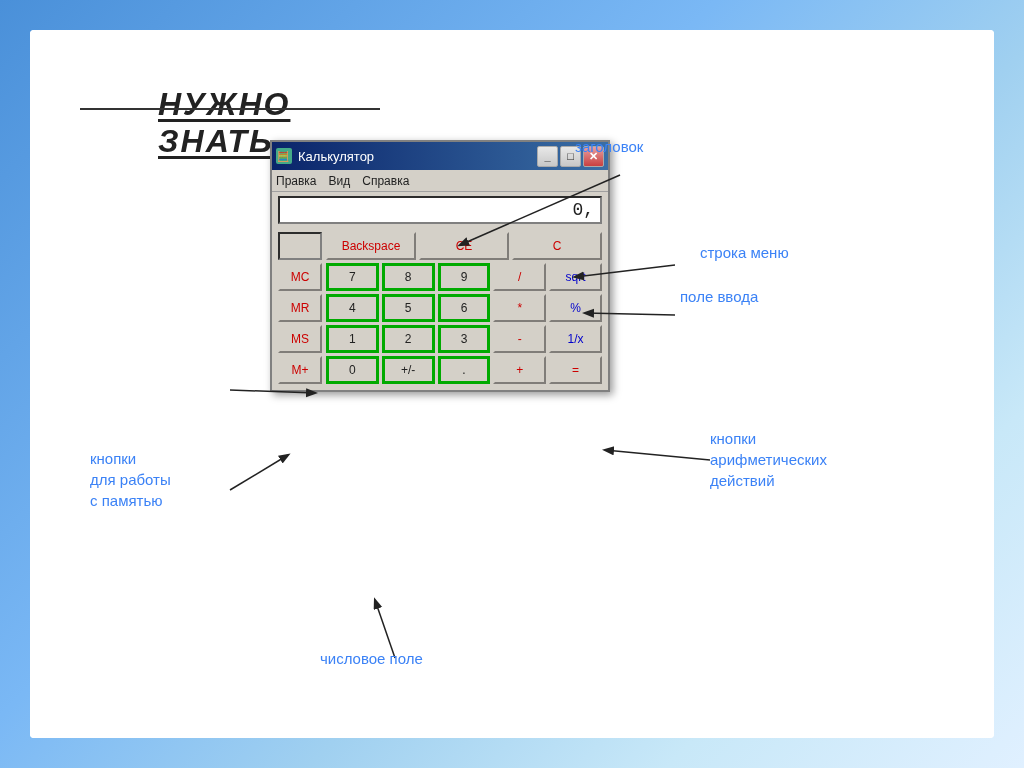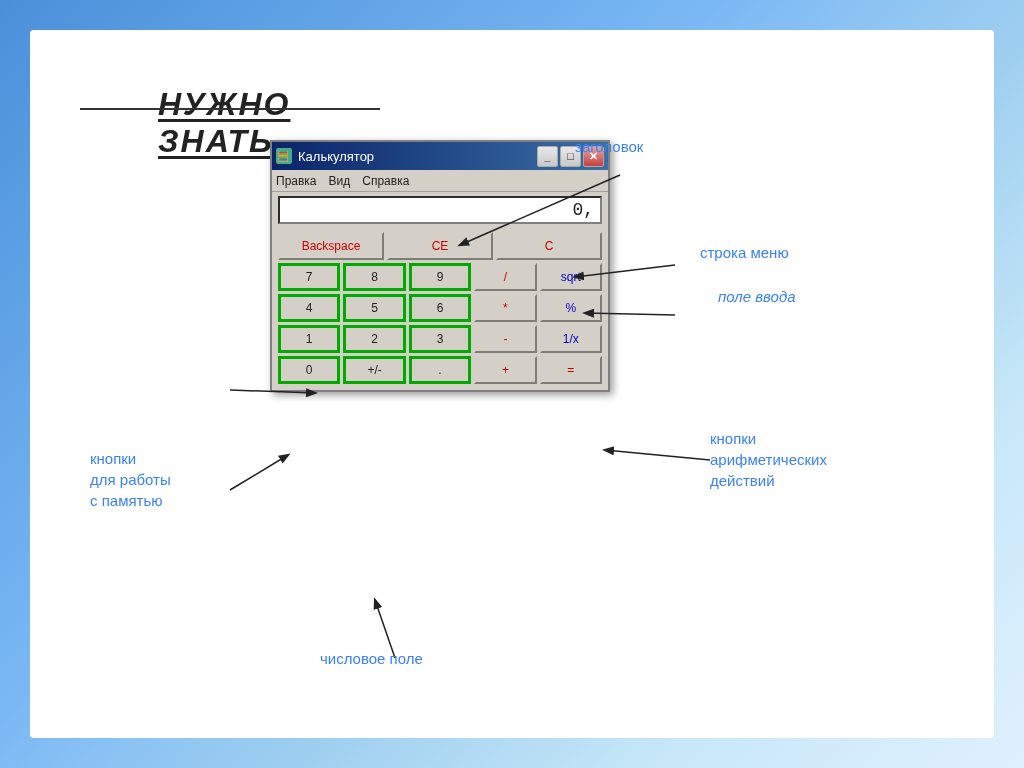--- a/index.html
+++ b/index.html
@@ -270,22 +270,21 @@
     }
 
     .label-stroka {
       top: 208px;
       left: 670px;
       margin-top: 6px;
     }
 
     .label-pole {
       top: 258px;
-      left: 688px;
-      font-style: italic;
+      left: 650px;
     }
 
     .label-indikator {
       top: 318px;
       left: 60px;
       text-align: left;
       line-height: 1.4;
     }
 
     .label-knopki-pamyat {
@@ -339,20 +338,27 @@
       <span>Вид</span>
       <span>Справка</span>
     </div>
 
     <div class="calc-display">
       <div class="calc-display-field">0,</div>
     </div>
 
     <div class="calc-buttons">
 
+      <div class="mem-col">
+        <div class="mem-indicator"></div>
+        <div class="calc-btn red-text">MC</div>
+        <div class="calc-btn red-text">MR</div>
+        <div class="calc-btn red-text">MS</div>
+        <div class="calc-btn red-text">M+</div>
+      </div>
 
       <div class="right-section">
 
         <div class="top-row">
           <div class="calc-btn red-text calc-btn-backspace">Backspace</div>
           <div class="calc-btn red-text calc-btn-ce">CE</div>
           <div class="calc-btn red-text calc-btn-c">C</div>
         </div>
 
         <div class="num-grid">

